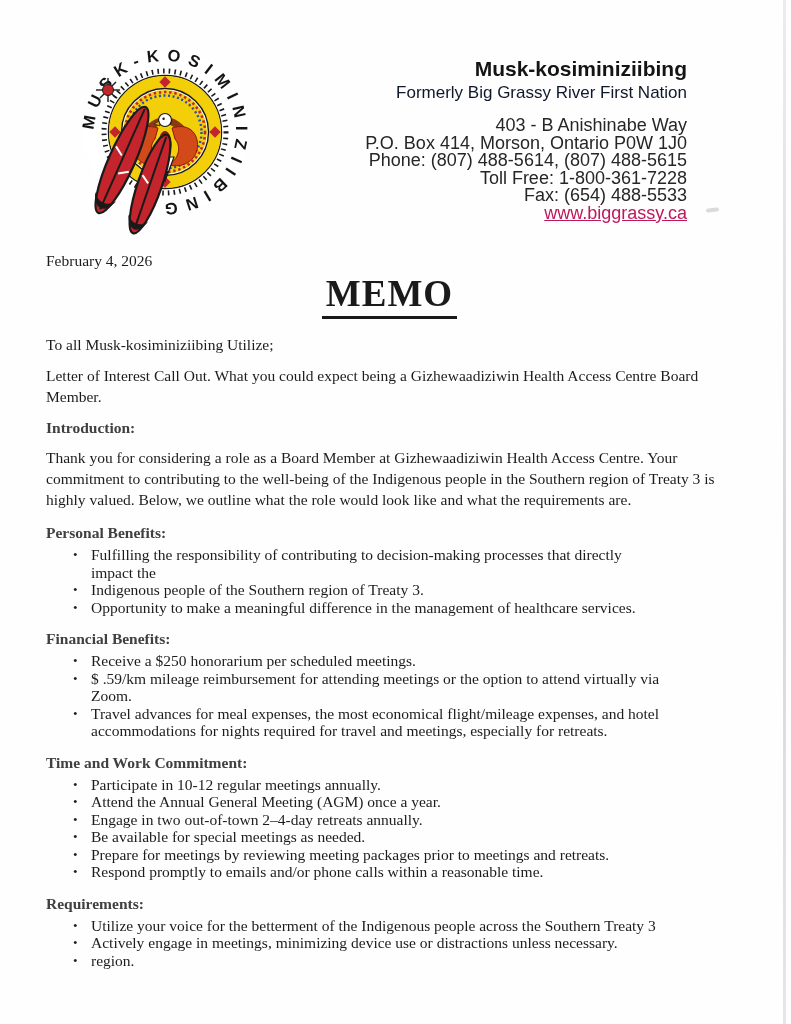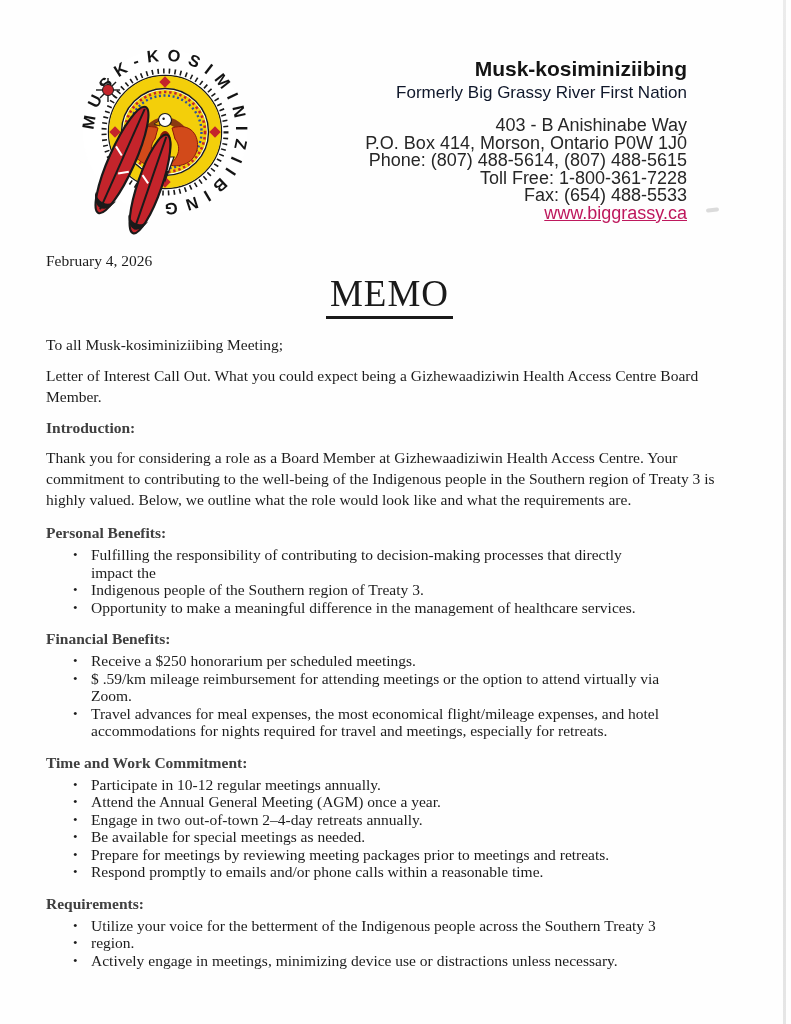--- a/index.html
+++ b/index.html
@@ -34,21 +34,21 @@
   .org-sub   { font-size: 17px; line-height: 22px; color: #0f172a; }
   .contact   { margin-top: 13px; font-size: 18px; line-height: 17.5px; color: #262626; }
   .contact div { white-space: nowrap; }
   .website-link { color: #be185d; text-decoration: underline; cursor: pointer; }
   
   .content { padding: 0 46px; }
   .date { margin: 15px 0 0; }
   .title-row { margin: 3px 0 0; text-align: center; transform: translateX(-6px); }
   .memo-title {
     display: inline-block;
-    font-size: 37px; font-weight: normal; line-height: 40px;
+    font-size: 37px; font-weight: bold; line-height: 40px;
     letter-spacing: 1px; color: #1a1a1a;
     border-bottom: 3px solid #1a1a1a; padding: 0 4px 2px;
   }
   .salutation { margin: 15px 0 0; }
   .lead { margin: 10px 0 0; }
   .section { margin: 12px 0 0; }
   .section.first { margin-top: 10px; }
   .sec-head { margin: 0; font-size: 15.5px; font-weight: bold; line-height: 21px; color: #404040; }
   .sec-para { margin: 9px 0 0; }
   ul.bullets { list-style: none; margin: 0; padding: 3px 0 0 27px; }
@@ -146,21 +146,21 @@
     </div>
   </header>
 
   <main class="content">
     <p class="date">February 4, 2026</p>
 
     <div class="title-row">
       <span class="memo-title">MEMO</span>
     </div>
 
-    <p class="salutation">To all Musk-kosiminiziibing Meeting;</p>
+    <p class="salutation">To all Musk-kosiminiziibing Utilize;</p>
 
     <p class="lead">Letter of Interest Call Out. What you could expect being a Gizhewaadiziwin Health Access Centre Board Member.</p>
 
     <section class="section first">
       <h3 class="sec-head">Introduction:</h3>
       <p class="sec-para">Thank you for considering a role as a Board Member at Gizhewaadiziwin Health Access Centre. Your commitment to contributing to the well-being of the Indigenous people in the Southern region of Treaty 3 is highly valued. Below, we outline what the role would look like and what the requirements are.</p>
     </section>
 
     <section class="section">
       <h3 class="sec-head">Personal Benefits:</h3>
@@ -189,18 +189,18 @@
           <li>Be available for special meetings as needed.</li>
           <li>Prepare for meetings by reviewing meeting packages prior to meetings and retreats.</li>
           <li>Respond promptly to emails and/or phone calls within a reasonable time.</li>
         </ul>
     </section>
 
     <section class="section">
       <h3 class="sec-head">Requirements:</h3>
       <ul class="bullets">
           <li>Utilize your voice for the betterment of the Indigenous people across the Southern Treaty 3</li>
+          <li>Actively engage in meetings, minimizing device use or distractions unless necessary.</li>
           <li>region.</li>
-          <li>Actively engage in meetings, minimizing device use or distractions unless necessary.</li>
         </ul>
     </section>
   </main>
 </div>
 
 </body></html>

